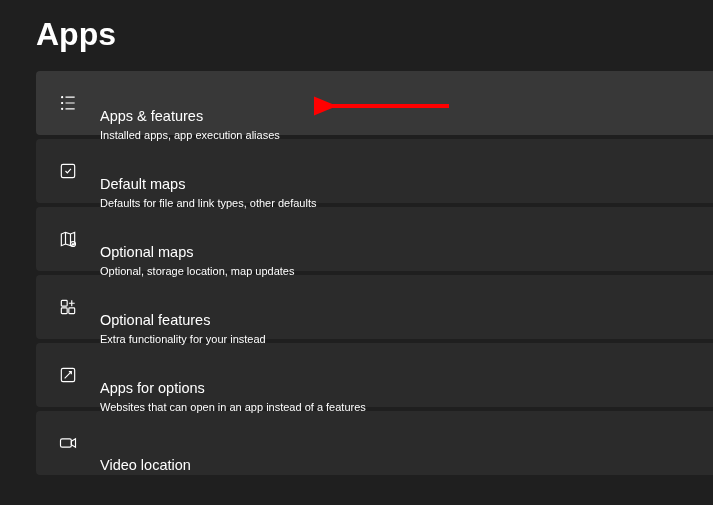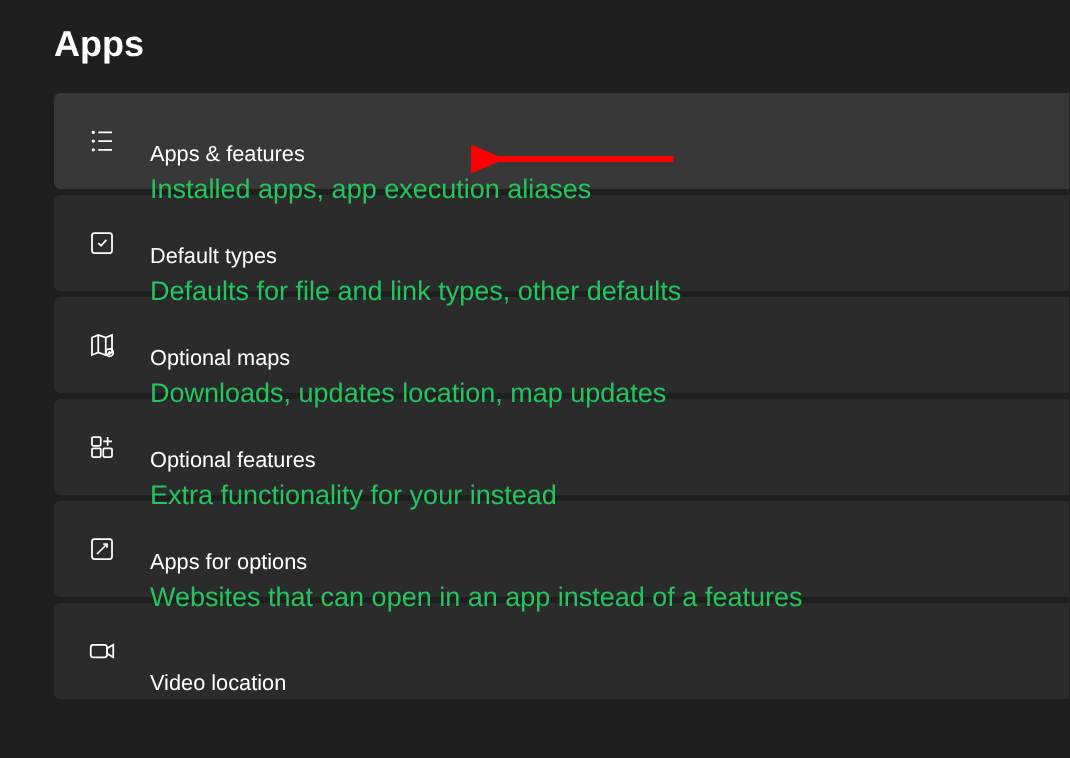--- a/index.html
+++ b/index.html
@@ -5,21 +5,21 @@
   * { box-sizing: border-box; margin: 0; padding: 0; }
   body {
     width: 713px;
     height: 505px;
     background: #1f1f1f;
     font-family: 'Segoe UI', sans-serif;
     color: #ffffff;
     overflow: hidden;
   }
   .page-title {
-    font-size: 24px;
+    font-size: 32px;
     font-weight: 600;
     padding: 16px 0 18px 36px;
   }
   .items {
     padding-left: 36px;
   }
   .item {
     display: flex;
     align-items: center;
     height: 64px;
@@ -35,21 +35,21 @@
     height: 24px;
     margin-right: 20px;
     display: flex;
     align-items: center;
     justify-content: center;
     color: #ffffff;
   }
   .icon-wrap svg { width: 20px; height: 20px; stroke: #ffffff; fill: none; stroke-width: 1.4; }
   .labels { display: flex; flex-direction: column; margin-top: 44px; }
   .title { font-size: 14.5px; color: #ffffff; line-height: 1.3; }
-  .sub   { font-size: 18px; color: #22c55e; line-height: 1.3; margin-top: 2px;}
+  .sub   { font-size: 11px; color: #ffffff; line-height: 1.3; margin-top: 2px;}
   
   .arrow {
     position: absolute;
     top: 96px;
     left: 314px;
     width: 140px;
     height: 20px;
     pointer-events: none;
   }
 </style>
@@ -76,37 +76,37 @@
   </div>
 
   <div class="item normal">
     <span class="icon-wrap">
       <svg viewBox="0 0 24 24">
           <rect x="4" y="4" width="16" height="16" rx="2"></rect>
           <path d="M9 12l2.2 2.2L15.5 9.5"></path>
         </svg>
     </span>
     <div class="labels">
-      <span class="title">Default types</span>
+      <span class="title">Default maps</span>
       <span class="sub">Defaults for file and link types, other defaults</span>
     </div>
   </div>
 
   <div class="item normal">
     <span class="icon-wrap">
       <svg viewBox="0 0 24 24">
           <path d="M4 6l5-2 6 2 5-2v14l-5 2-6-2-5 2z"></path>
           <path d="M9 4v14M15 6v14"></path>
           <circle cx="18" cy="18" r="3"></circle>
           <path d="M18 16.5v3M16.8 18l1.2 1.2L19.2 18"></path>
         </svg>
     </span>
     <div class="labels">
       <span class="title">Optional maps</span>
-      <span class="sub">Downloads, updates location, map updates</span>
+      <span class="sub">Optional, storage location, map updates</span>
     </div>
   </div>
 
   <div class="item normal">
     <span class="icon-wrap">
       <svg viewBox="0 0 24 24">
           <rect x="4" y="4" width="7" height="7" rx="1"></rect>
           <rect x="4" y="13" width="7" height="7" rx="1"></rect>
           <rect x="13" y="13" width="7" height="7" rx="1"></rect>
           <path d="M16.5 4v7M13 7.5h7"></path>

